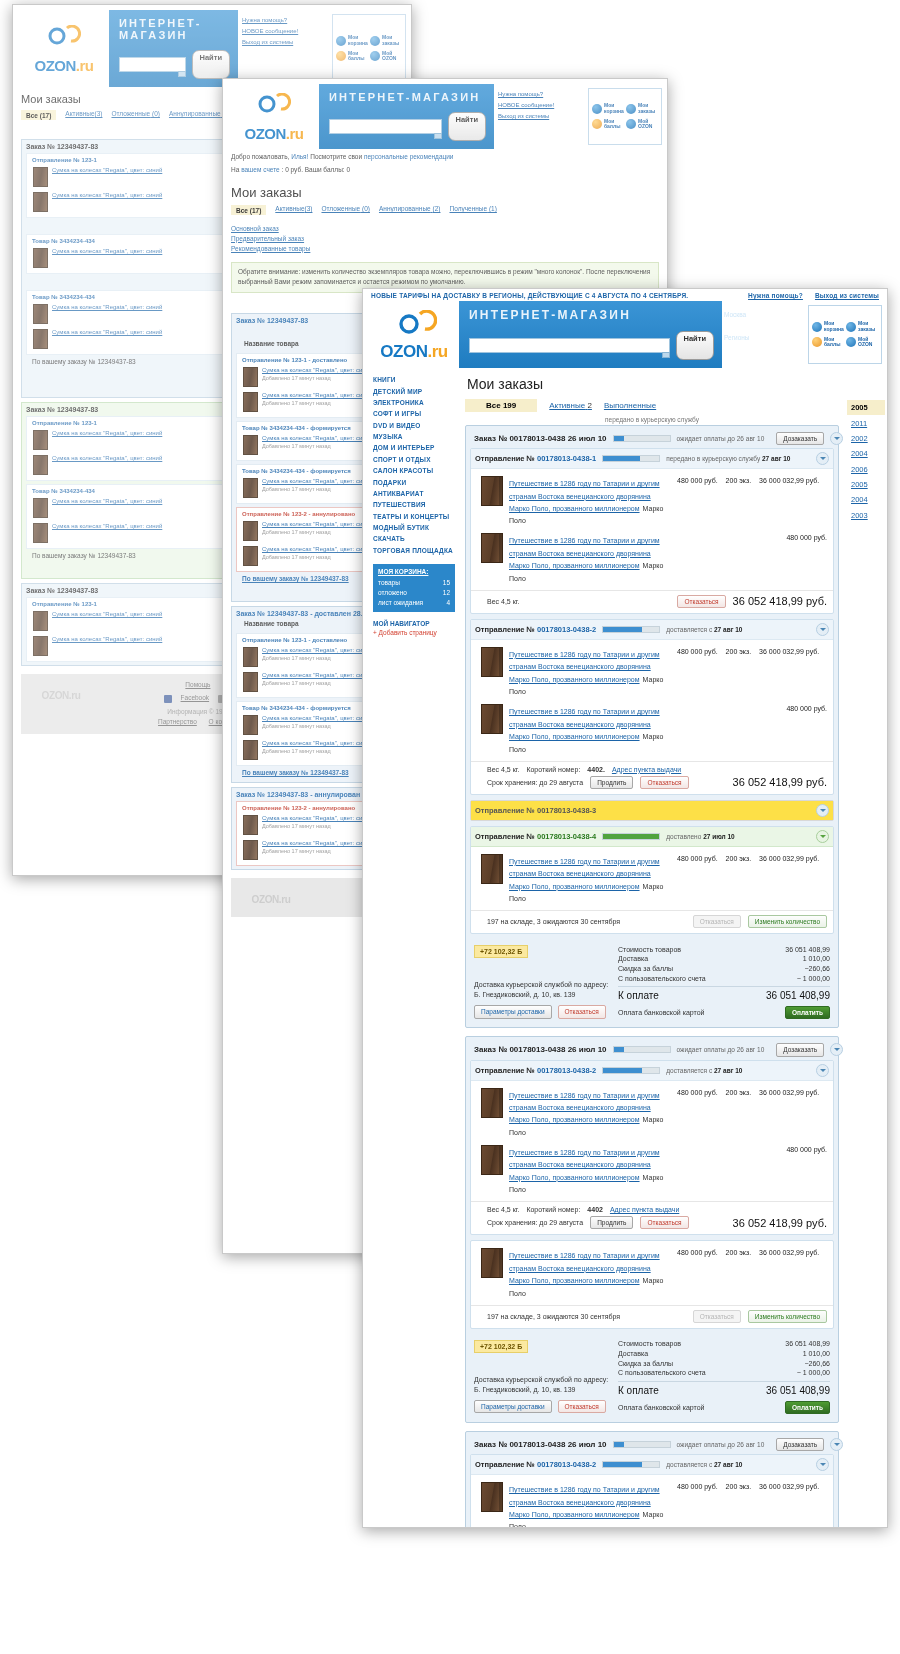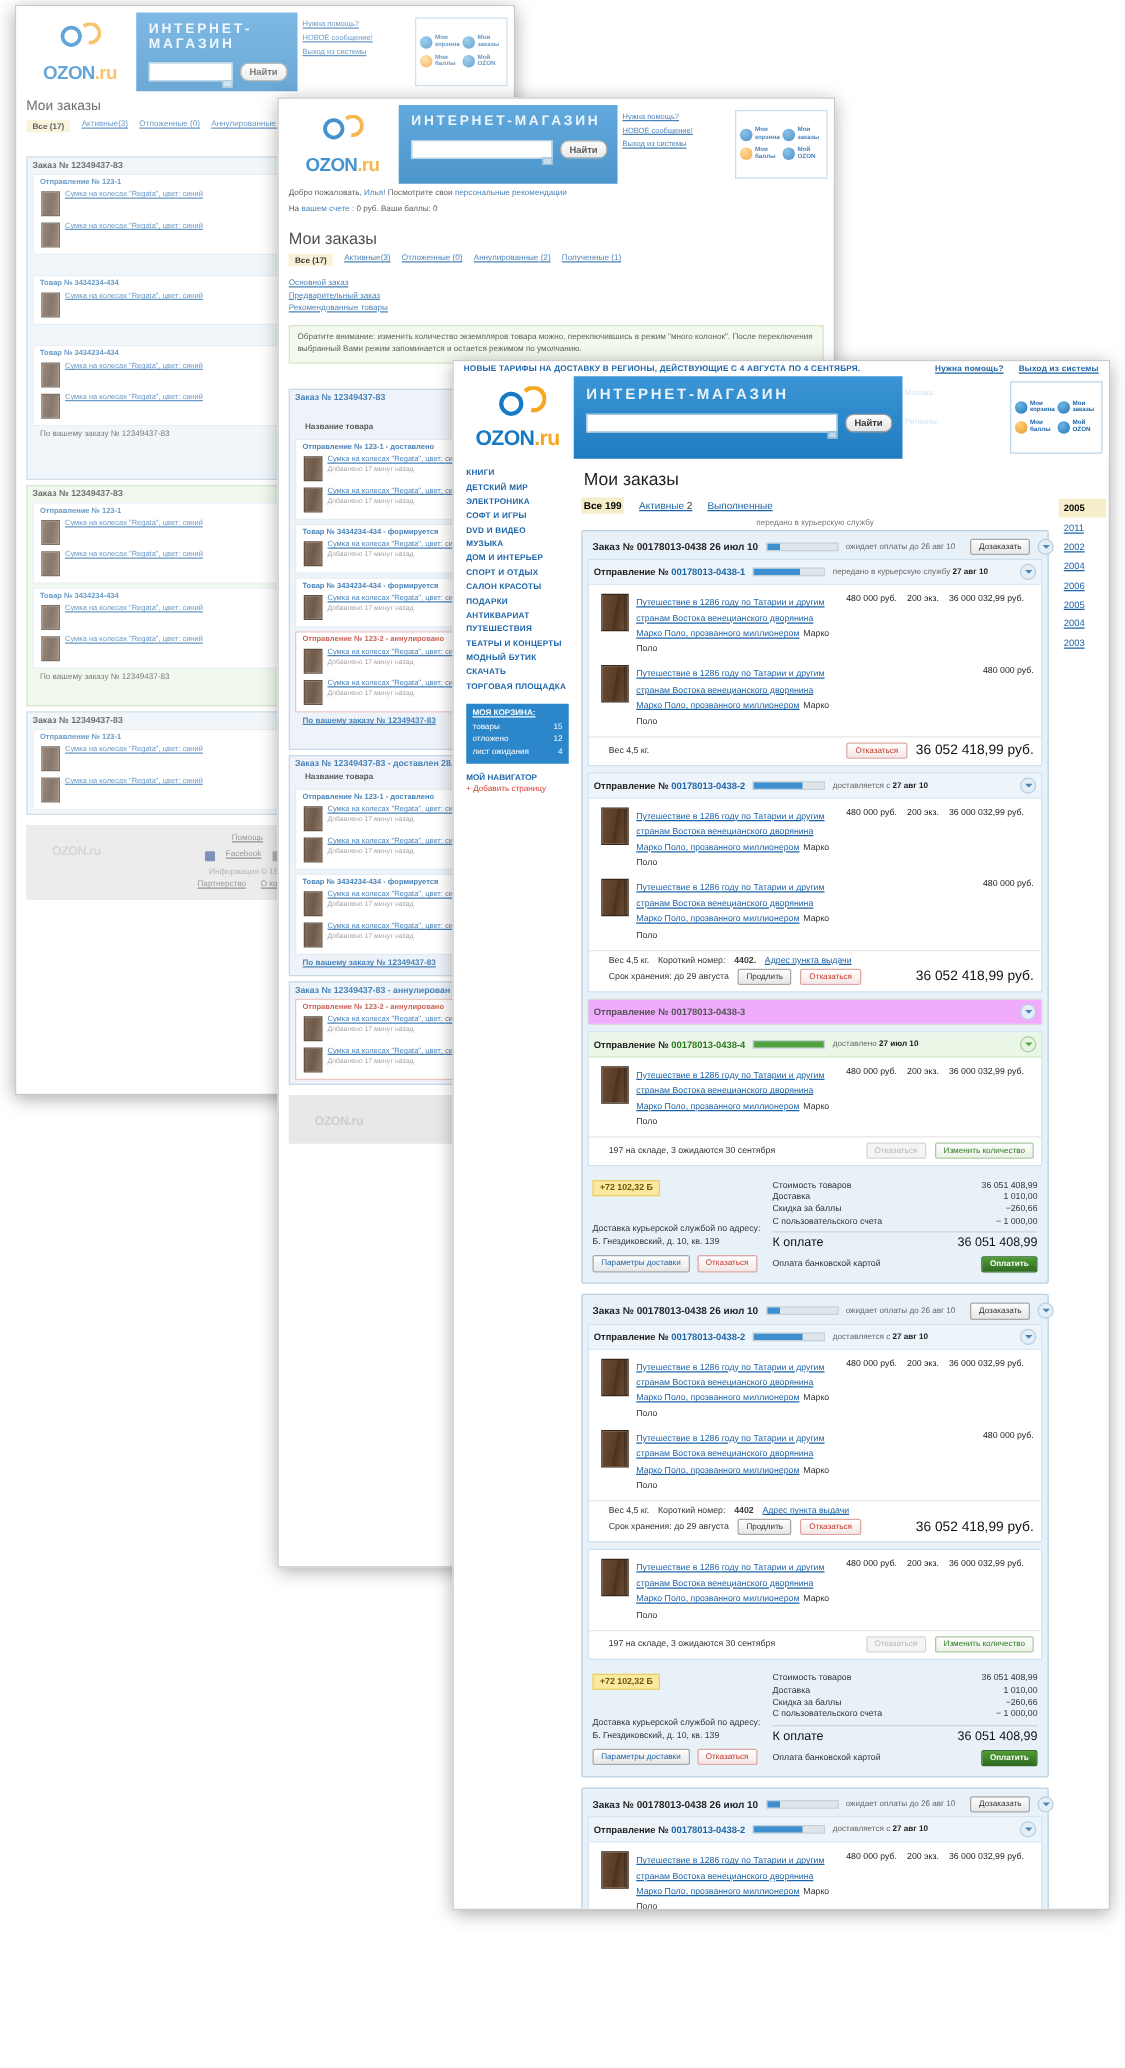--- a/index.html
+++ b/index.html
@@ -57,21 +57,21 @@
   .search-row { display:flex; align-items:center; margin-top:9px; }
   .search-box {
     flex:1; height:15px; background:#fff; border:1px solid #9fc4de;
     position:relative;
   }
   .search-box .caret {
     position:absolute; right:-1px; bottom:-6px; width:8px; height:6px; background:#bcd8ec;
     border:1px solid #88b4d4;
   }
   .btn-find {
-    margin-left:6px; height:15px; min-width:34px; padding:0 7px;
+    margin-left:6px; height:29px; min-width:34px; padding:0 7px;
     background:linear-gradient(#fdfdfd,#e4e4e4);
     border:1px solid #9a9a9a; border-radius:7px;
     font-size:7.5px; font-weight:bold; color:#333; line-height:13px; text-align:center;
   }
 
   .hdr-phones {
     width:86px; min-width:86px; color:#fff; font-size:6.5px; line-height:1.45;
     padding:9px 3px 0 2px;
   }
   .hdr-phones .lbl { color:#cfe6f7; }
@@ -120,21 +120,21 @@
   
   .main { flex:1; padding:6px 4px 0 6px; min-width:0; }
   .page-title { font-size:14px; color:#222; margin:2px 0 7px 2px; }
 
   .tabs { display:flex; align-items:center; gap:12px; margin-bottom:4px; }
   .tab {
     font-size:8px; color:#1c64a8; text-decoration:underline; white-space:nowrap;
   }
   .tab.sel {
     background:#f6eecb; color:#000; font-weight:bold; text-decoration:none;
-    padding:2px 2px;
+    padding:2px 21px;
   }
   .tab .cnt { text-decoration:none; color:#333; }
 
   .tip-center { text-align:center; font-size:6.5px; color:#777; margin:4px 0 2px; }
 
   
   .order {
     border:1px solid #b9cfe0; background:#e9f1f8; border-radius:2px;
     margin-bottom:8px; padding:4px;
   }
@@ -178,21 +178,21 @@
   
   .ship {
     background:#fff; border:1px solid #cfe0ed; border-radius:2px;
     margin:0 0 5px 0;
   }
   .ship-head {
     display:flex; align-items:center; gap:6px;
     background:#edf4fa; border-bottom:1px solid #dde9f2; padding:3px 4px;
   }
   .ship-head.g { background:#eaf6e6; border-bottom-color:#d2e8cb; }
-  .ship-head.plain { background:#f0abfc; border-bottom:none; }
+  .ship-head.plain { background:#fde047; border-bottom:none; }
   .ship-head .num { font-size:7.5px; font-weight:bold; color:#222; white-space:nowrap; }
   .ship-head .num .lnk { color:#1c64a8;text-align:right; }
   .ship-head .num .lnk.gr { color:#2b7a1f;margin-top:48px; }
   .ship-head .st { font-size:6.5px; color:#666; white-space:nowrap; }
   .ship-head .st b { color:#222; }
 
   .items { padding:4px 4px 2px 4px; }
   .item { display:flex; gap:6px; padding:3px 2px 5px 6px; }
   .thumb {
     width:22px; height:30px; flex:none;

